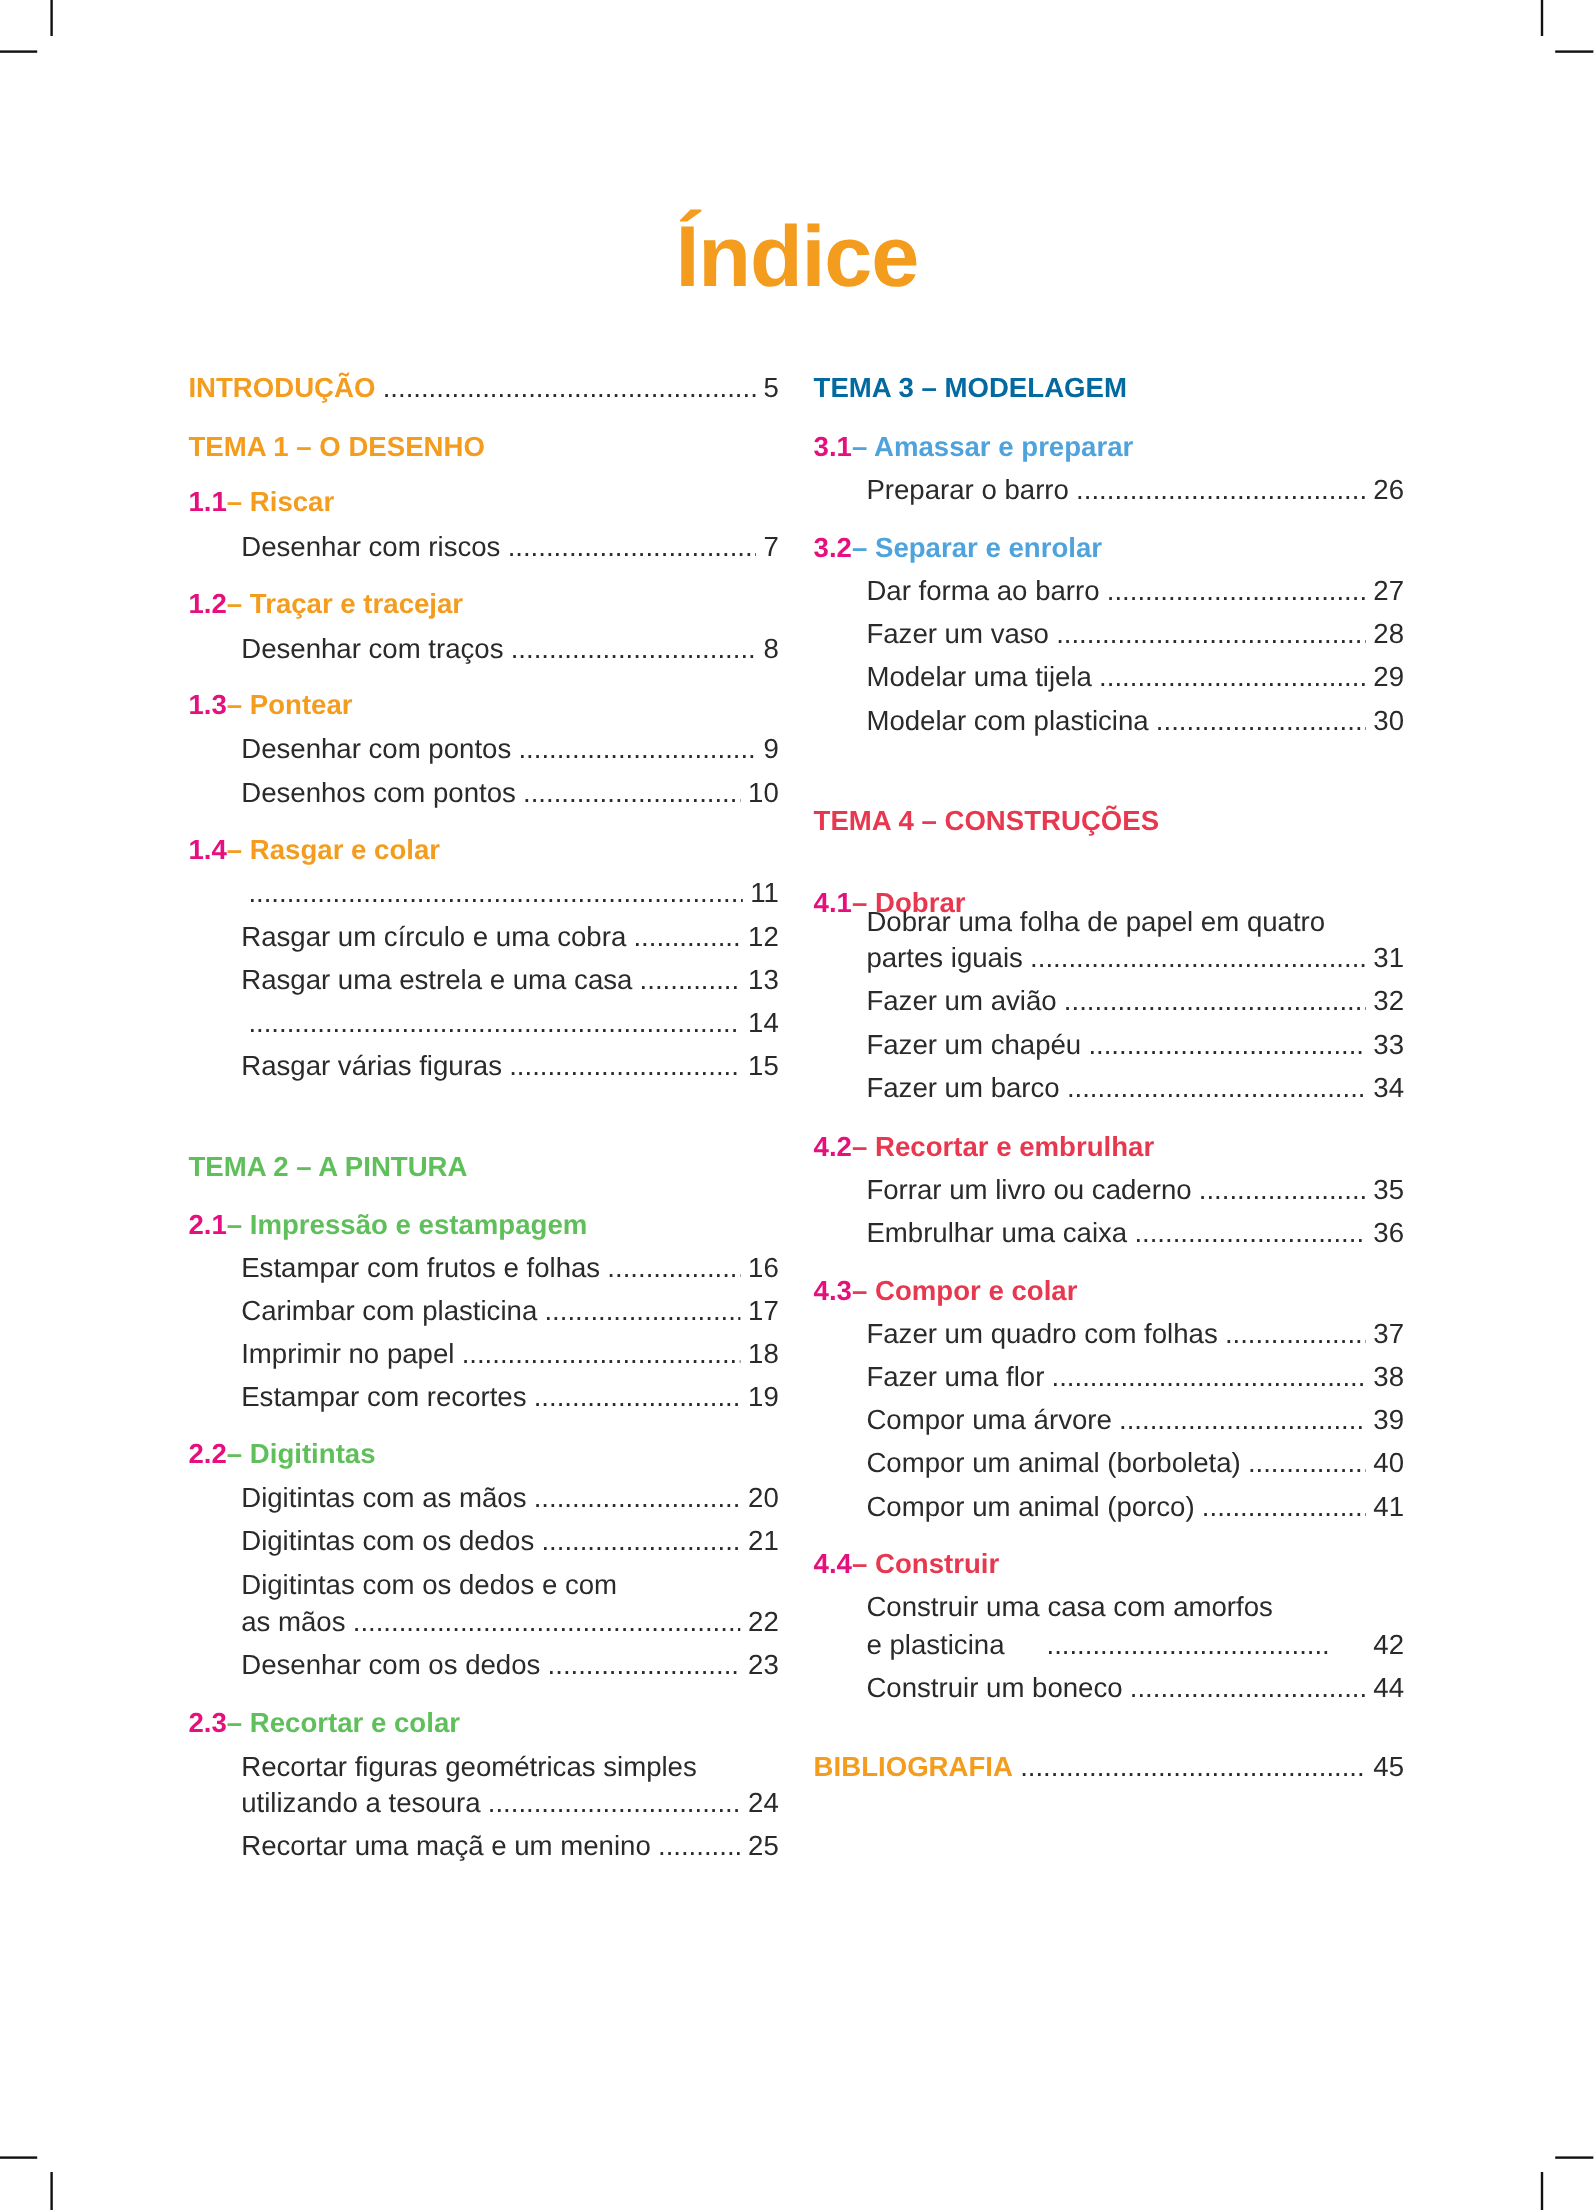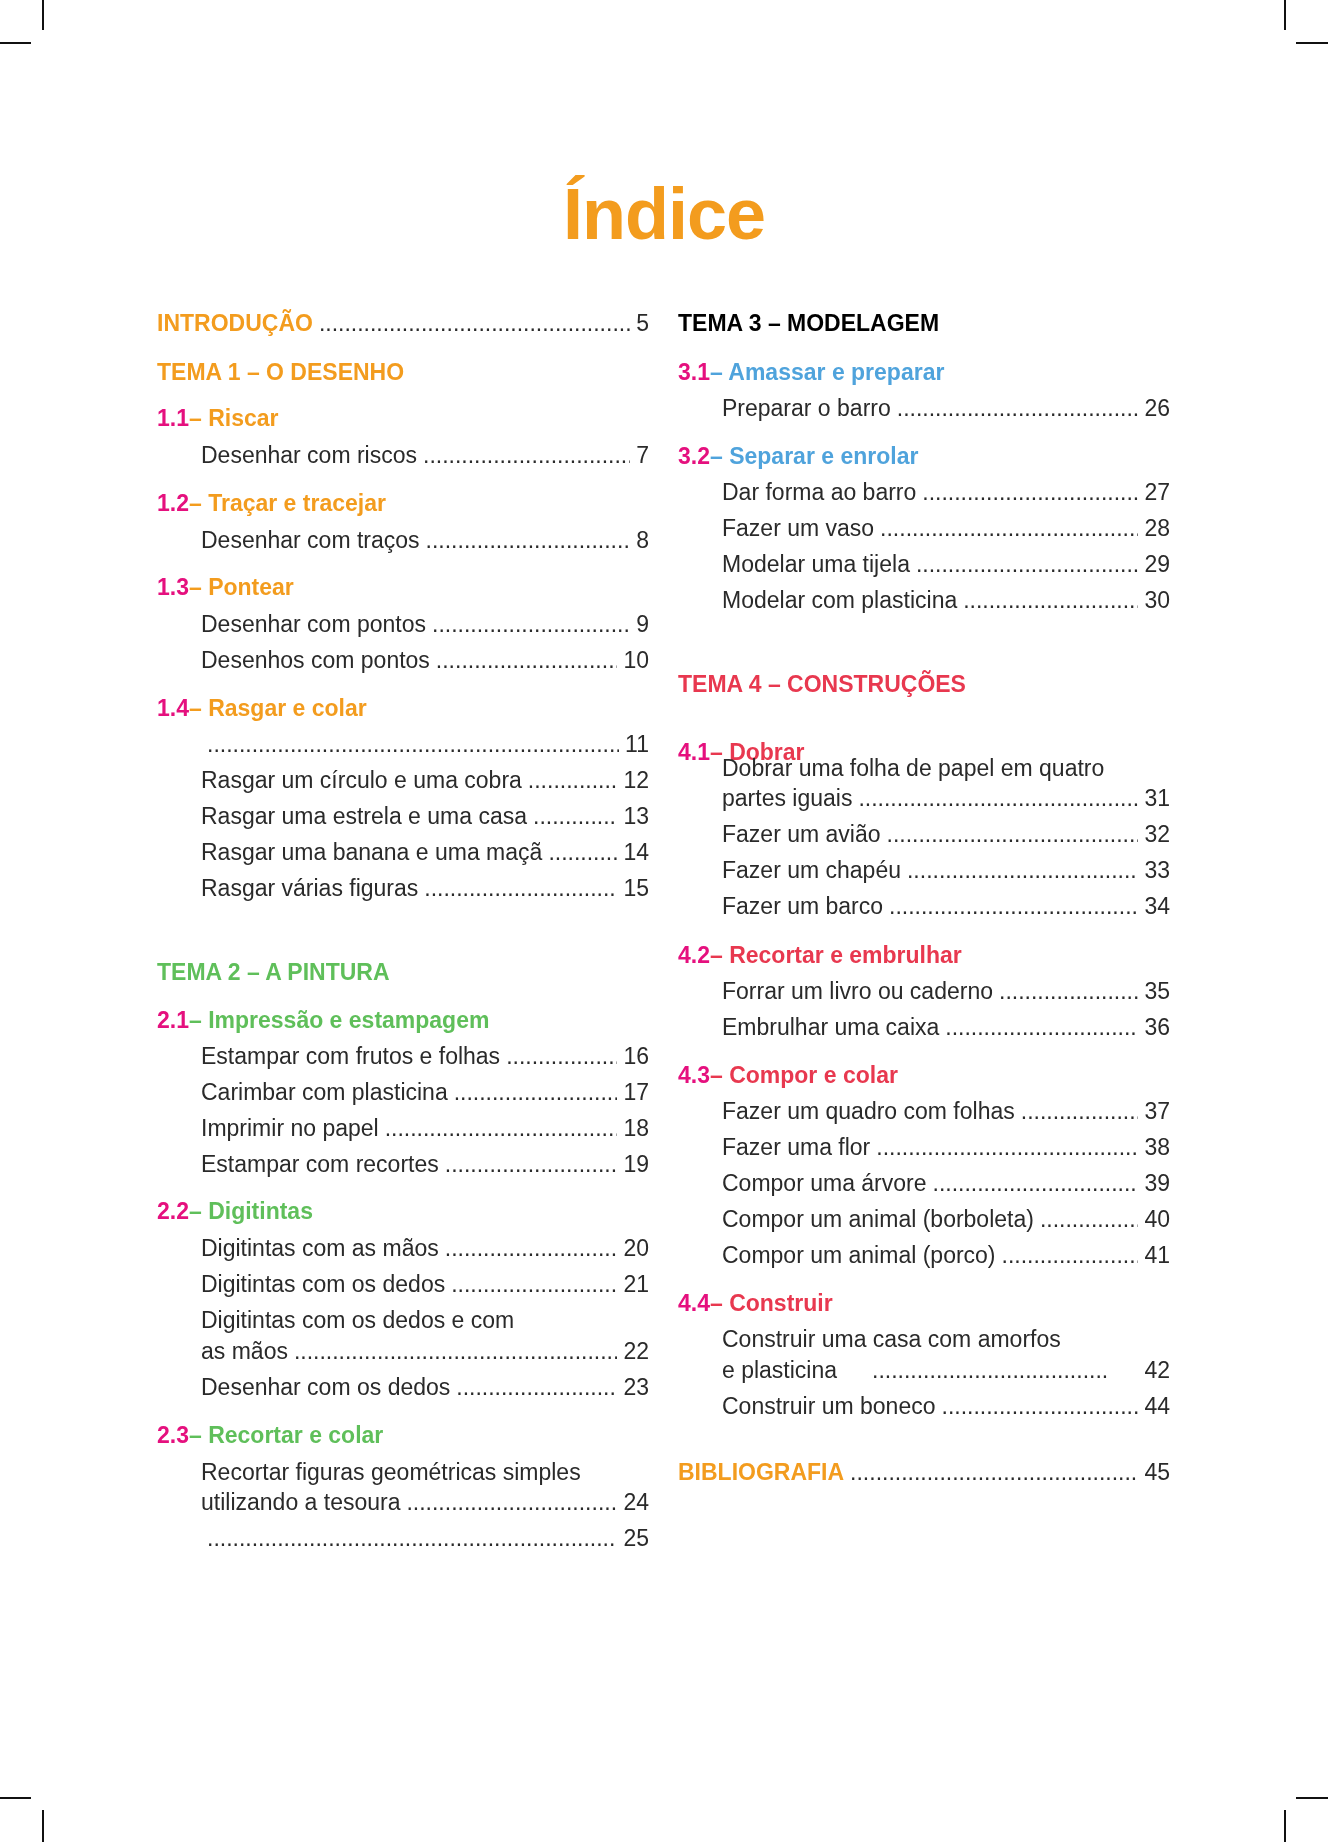--- a/index.html
+++ b/index.html
@@ -89,21 +89,20 @@
     <span class="lbl">Rasgar um círculo e uma cobra</span>
       <span class="dots"></span>
       <span class="pg">12</span>
   </div>
   <div class="line" style="left:201px;top:801px;width:448px;">
     <span class="lbl">Rasgar uma estrela e uma casa</span>
       <span class="dots"></span>
       <span class="pg">13</span>
   </div>
   <div class="line" style="left:201px;top:837px;width:448px;">
-    <span class="lbl">Rasgar uma banana e uma maçã</span>
       <span class="dots"></span>
       <span class="pg">14</span>
   </div>
   <div class="line" style="left:201px;top:873px;width:448px;justify-content:flex-end;">
     <span class="lbl">Rasgar várias figuras</span>
       <span class="dots"></span>
       <span class="pg">15</span>
   </div>
 
   <div class="line head" style="left:157px;top:957px;color:#5FBF5A;">
@@ -165,27 +164,28 @@
     <span class="num">2.3</span>
       <span> – Recortar e colar</span>
   </div>
   <div class="plain" style="left:201px;top:1457px;">Recortar figuras geométricas simples</div>
   <div class="line" style="left:201px;top:1487px;width:448px;">
     <span class="lbl">utilizando a tesoura</span>
       <span class="dots"></span>
       <span class="pg">24</span>
   </div>
   <div class="line" style="left:201px;top:1523px;width:448px;">
+    <span class="lbl">Recortar uma maçã e um menino</span>
       <span class="dots"></span>
       <span class="pg">25</span>
   </div>
 </div>
 
 <div>
-  <div class="line head" style="left:678px;top:308px;color:#000000;">
+  <div class="line head" style="left:678px;top:308px;color:#0369a1;">
     <span>TEMA 3 – MODELAGEM</span>
   </div>
 
   <div class="line sub" style="left:678px;top:357px;color:#4FA3DC;">
     <span class="num">3.1</span>
       <span> – Amassar e preparar</span>
   </div>
   <div class="line" style="left:722px;top:393px;width:448px;">
     <span class="lbl">Preparar o barro</span>
       <span class="dots"></span>

